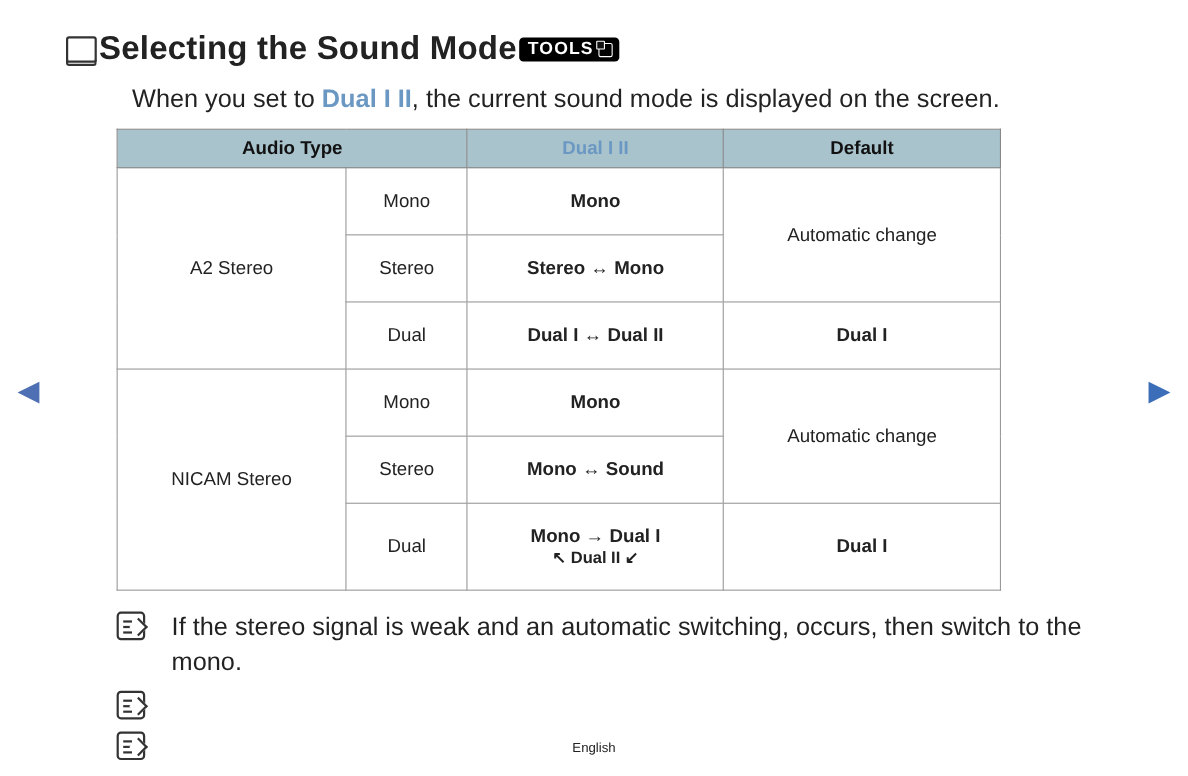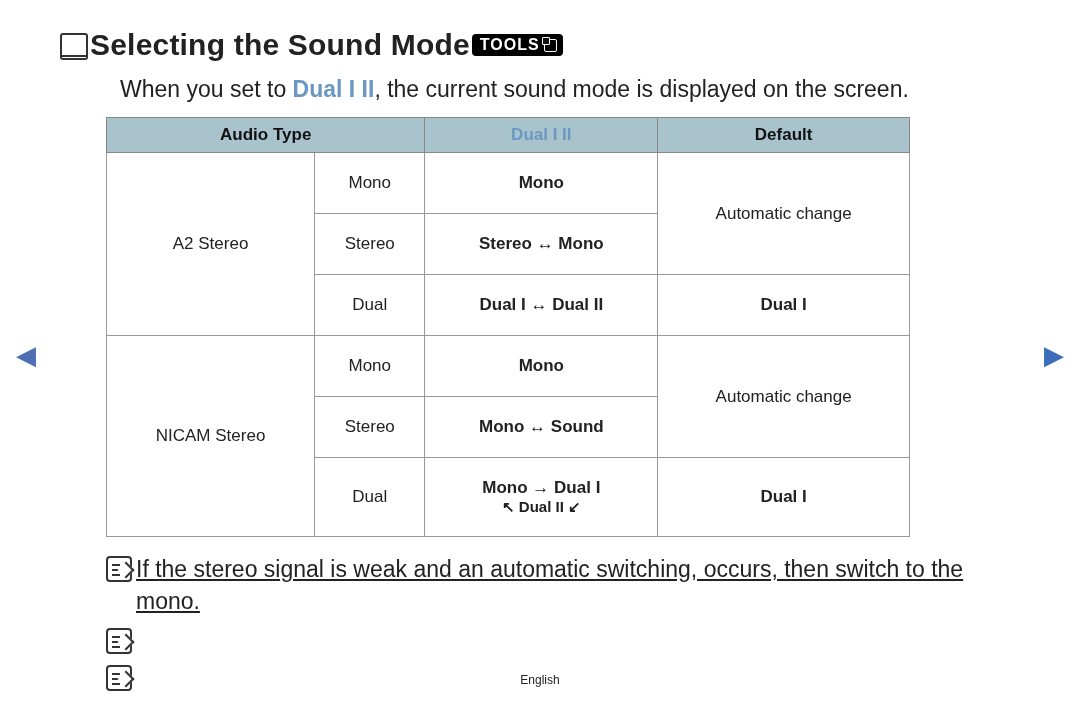--- a/index.html
+++ b/index.html
@@ -111,25 +111,24 @@
   .arrow-diag {
     font-size: 15px;
     text-align: center;
   }
   .notes {
     margin: 16px 0 0 46px;
   }
   .note-row {
     display: flex;
     align-items: flex-start;
-    gap: 4px;
+    gap: 24px;
     font-size: 23px;
     line-height: 1.4;
     margin-bottom: 8px;
-    text-decoration: underline;
   }
   .note-icon {
     width: 26px; height: 26px;
     border: 2px solid #333;
     border-radius: 4px;
     flex-shrink: 0;
     position: relative;
     margin-top: 3px;
     transform: rotate(0deg);
   }

